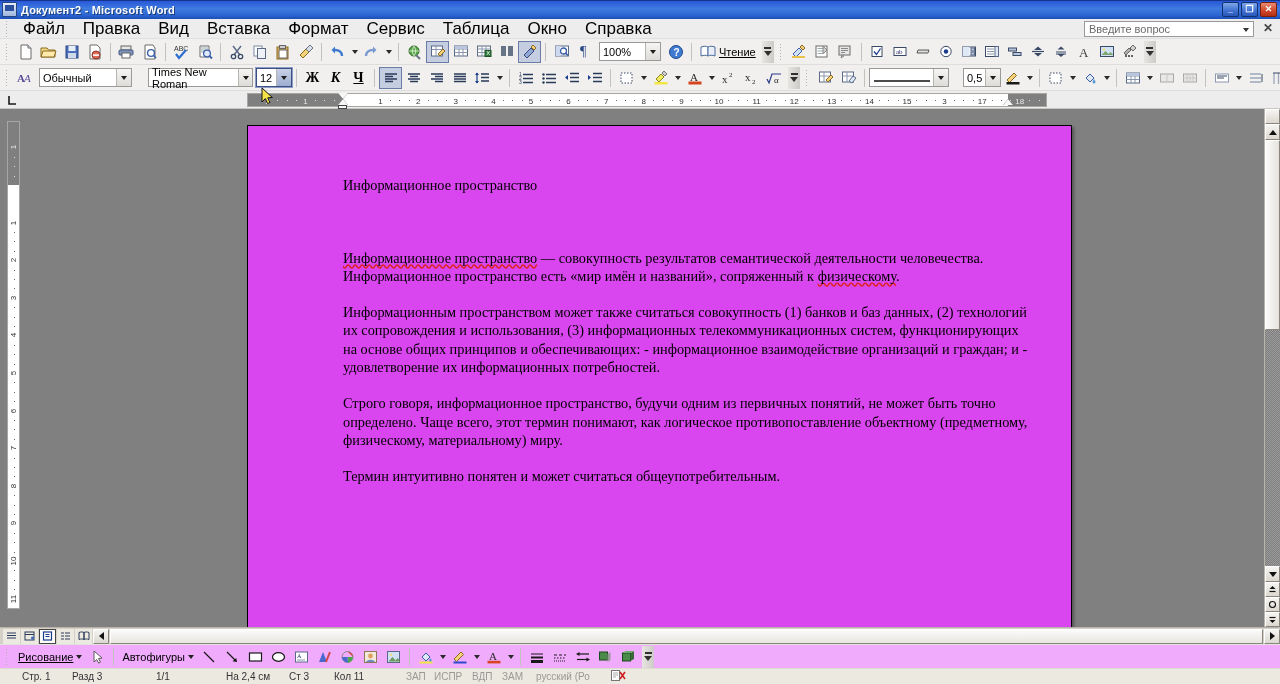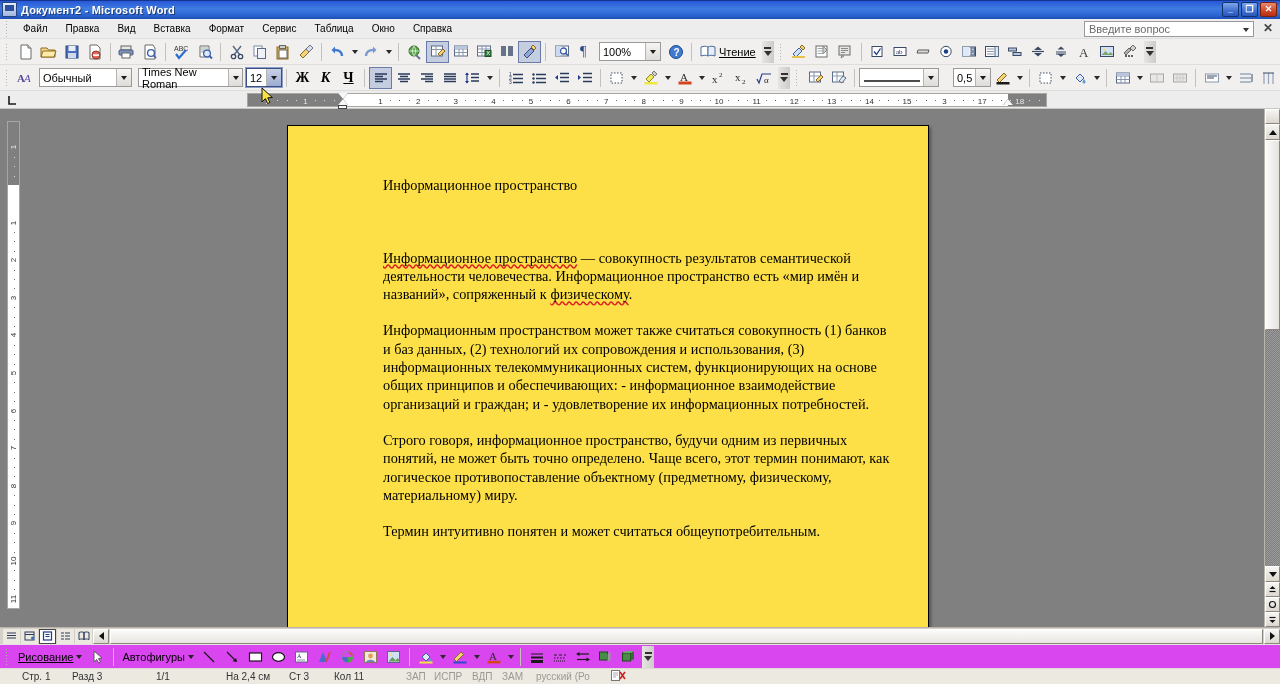--- a/index.html
+++ b/index.html
@@ -49,21 +49,21 @@
     height: 20px; background: #eeeded;
     display: flex; align-items: center;
     border-bottom: 1px solid #e2e0de;
     flex: none; position: relative;
   }
   .grip { width: 8px; height: 16px; margin: 0 3px; flex:none;
     background-image: radial-gradient(circle, #b5b3ae 40%, transparent 41%);
     background-size: 3px 3px; background-position: 2px 2px; background-repeat: repeat-y;
   }
   .menu-item {
-    padding: 2px 9px; color: #000; font-size: 10px; white-space: nowrap;
+    padding: 2px 9px; color: #000; font-size: 17px; white-space: nowrap;
   }
   .ask-box {
     position: absolute; right: 26px; top: 2px;
     width: 170px; height: 16px;
     background: #fff; border: 1px solid #9a9a9a;
     display: flex; align-items: center; padding-left: 4px;
     color: #6b6b6b; font-size: 11px;
   }
   .ask-arrow { position: absolute; right: 4px; top: 6px; width:0;height:0;
     border-left:3px solid transparent;border-right:3px solid transparent;border-top:4px solid #333;}
@@ -139,24 +139,23 @@
     position: absolute; left: 7px; top: 12px; width: 13px; bottom: 18px;
     background: #fff; border: 1px solid #a8a6a2;
   }
   .vr-margin { position:absolute; left:0; right:0; top:0; height:63px; background:#7f7f7f; }
   .vr-tick { position:absolute; left:50%; transform:translate(-50%,-50%) rotate(-90deg);
     font-size:8px; color:#333; line-height:8px; }
   .vr-dot { position:absolute; left:6px; width:1px;height:1px;background:#555; }
 
   .doc-area { flex: 1; position: relative; overflow: hidden; background: #808080; }
   .page {
-    position: absolute; left: 221px; top: 16px; width: 642px; height: 560px;
-    background: #fde047; border: 1px solid #000;
+    position: absolute; left: 221px; top: 16px; width: 825px; height: 560px;
+    background: #d946ef; border: 1px solid #000;
     box-shadow: 2px 2px 3px rgba(0,0,0,.35);
-    margin-left: 40px;
   }
   .page-body {
     position: absolute; left: 95px; top: 50px; right: 38px;
     font-family: "Liberation Serif", serif;
     font-size: 14.3px; color: #000; line-height: 18.3px;
   }
   .para { margin: 0 0 18px 0; }
   .para.tight { margin-bottom: 0; }
   .sp { text-decoration: underline wavy #d22; text-decoration-skip-ink: none;
         -webkit-text-decoration: underline wavy #d22; }
@@ -190,21 +189,21 @@
   .hsb-track { flex:1; height:15px; margin:0 1px;
     background: linear-gradient(to bottom,#fbfbfa,#e9e6e0);
     border:1px solid #fff; border-right-color:#8a867e; border-bottom-color:#8a867e;}
   .hsb-btn { width:16px;height:15px; background: linear-gradient(to bottom,#f6f5f2,#dcd8d0);
     border:1px solid #fff; border-right-color:#8a867e; border-bottom-color:#8a867e;
     display:flex;align-items:center;justify-content:center; flex:none;}
   .arr-l{width:0;height:0;border-top:4px solid transparent;border-bottom:4px solid transparent;border-right:5px solid #111;}
   .arr-r{width:0;height:0;border-top:4px solid transparent;border-bottom:4px solid transparent;border-left:5px solid #111;}
 
   
-  .drawbar { height: 24px; background:#d946ef; display:flex;align-items:center; flex:none;
+  .drawbar { height: 24px; background:#f0abfc; display:flex;align-items:center; flex:none;
     border-top:1px solid #e4e2df; }
 
   
   .statusbar { height: 16px; background:#ece9e1; display:flex;align-items:center;
     font-size:10px; color:#333; flex:none; border-top:1px solid #dedbd3; }
   .st { padding: 0 2px; white-space: nowrap; }
   .st.dim { color: #9a9894; }
   .st-icons { margin-left:auto; display:flex; align-items:center; gap:3px; padding-right:6px;}
 
   
@@ -529,21 +528,21 @@
     <div class="tb-btn">
       <svg width="17" height="15">
           <text x="0" y="12" font-size="11" font-weight="bold" font-family="Liberation Serif" fill="#5a4a9a">A</text>
           <text x="7" y="12" font-size="11" font-style="italic" font-family="Liberation Serif" fill="#5a4a9a">A</text>
         </svg>
     </div>
     <div class="combo" style="width:93px;margin-left:2px;">
       <span>Обычный</span>
       <span class="cbtn"></span>
     </div>
-    <div class="combo" style="width:105px;margin-left:6px;">
+    <div class="combo" style="width:105px;margin-left:16px;">
       <span>Times New Roman</span>
       <span class="cbtn"></span>
     </div>
     <div class="combo focused" style="width:36px;margin-left:3px;">
       <span>12</span>
       <span class="cbtn"></span>
     </div>
     <div class="tb-sep"></div>
     <div class="tb-btn">
       <span style="font-family:'Liberation Serif',serif;font-weight:bold;font-size:14px;">Ж</span>

